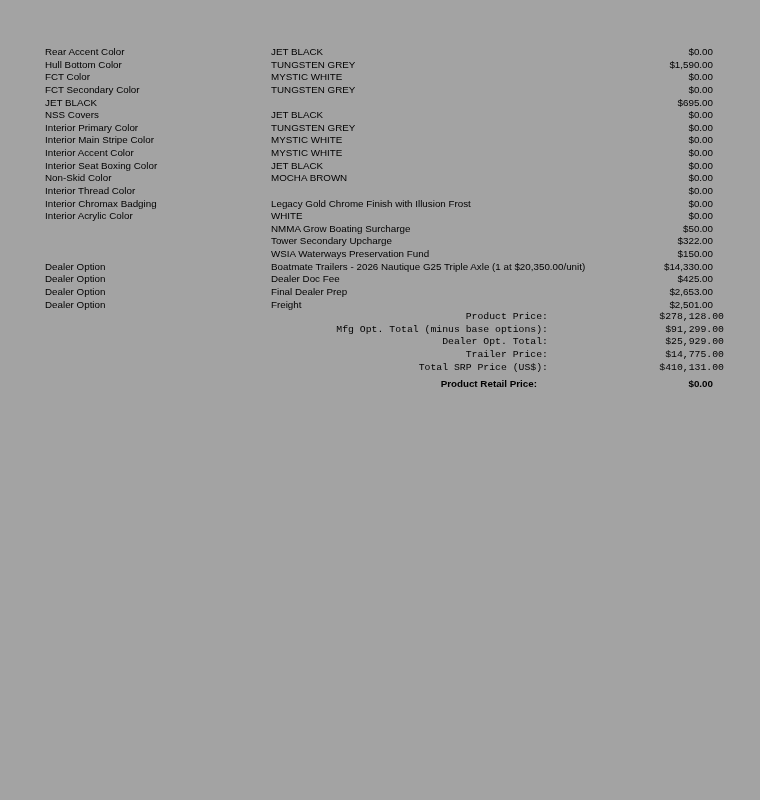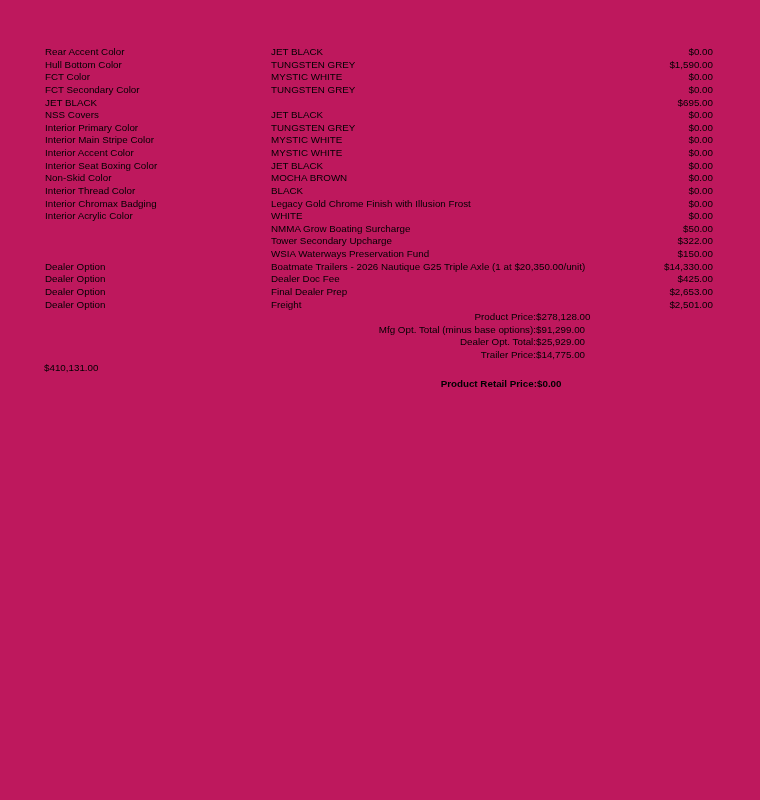--- a/index.html
+++ b/index.html
@@ -4,32 +4,32 @@
 <style>
   html, body { margin: 0; padding: 0; }
   body {
     width: 760px; height: 800px;
     background: #ffffff;
     font-family: "Liberation Sans", sans-serif;
     font-size: 9.8px;
     color: #000000;
     -webkit-font-smoothing: antialiased;
   }
-  .page { position: relative; width: 760px; height: 800px; overflow: hidden; background: #be185d; }
+  .page { position: relative; width: 760px; height: 800px; overflow: hidden; background: #a3a3a3; }
 
   .line-items { position: absolute; left: 45px; top: 46px; width: 668px; }
   .row { display: flex; height: 12.63px; line-height: 12.63px; white-space: nowrap; }
   .col-label { flex: none; width: 226px; overflow: visible; }
   .col-desc  { flex: none; width: 322px; overflow: visible; }
   .col-price { flex: 1; text-align: right; }
 
-  .totals { position: absolute; left: 44px; top: 311px; width: 668px; }
+  .totals { position: absolute; left: 56px; top: 311px; width: 668px; font-family: Liberation Mono, monospace; }
   .trow { display: flex; height: 12.63px; line-height: 12.63px; white-space: nowrap; }
   .totals-label { flex: none; width: 492px; text-align: right; }
-  .totals-value { flex: 1; text-align: left; }
+  .totals-value { flex: 1; text-align: right; }
 
   .retail-row { position: absolute; left: 45px; top: 378px; width: 668px; display: flex; height: 12.63px; line-height: 12.63px; white-space: nowrap; font-weight: bold; }
 </style>
 </head>
 <body style="background: rgb(255, 255, 255); color: rgb(0, 0, 0);">
 
 <div class="page">
 
   <div class="line-items" id="line-items">
   <div class="row">
@@ -92,21 +92,20 @@
   </div>
 
   <div class="row">
     <span class="col-label">Non-Skid Color</span>
     <span class="col-desc">MOCHA BROWN</span>
     <span class="col-price">$0.00</span>
   </div>
 
   <div class="row">
     <span class="col-label">Interior Thread Color</span>
-    <span class="col-desc">BLACK</span>
     <span class="col-price">$0.00</span>
   </div>
 
   <div class="row">
     <span class="col-label">Interior Chromax Badging</span>
     <span class="col-desc">Legacy Gold Chrome Finish with Illusion Frost</span>
     <span class="col-price">$0.00</span>
   </div>
 
   <div class="row">
@@ -173,20 +172,21 @@
     <span class="totals-label">Dealer Opt. Total:</span>
     <span class="totals-value">$25,929.00</span>
   </div>
 
   <div class="trow">
     <span class="totals-label">Trailer Price:</span>
     <span class="totals-value">$14,775.00</span>
   </div>
 
   <div class="trow">
+    <span class="totals-label">Total SRP Price (US$):</span>
     <span class="totals-value">$410,131.00</span>
   </div>
 </div>
 
   <div class="retail-row">
     <span class="totals-label">Product Retail Price:</span>
     <span class="totals-value">$0.00</span>
   </div>
 
 </div>

